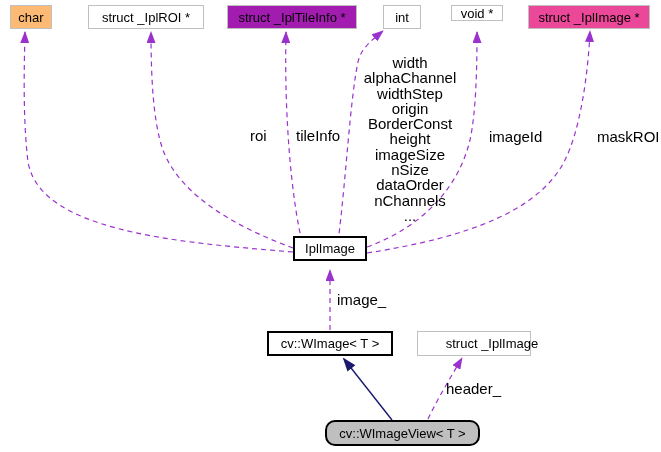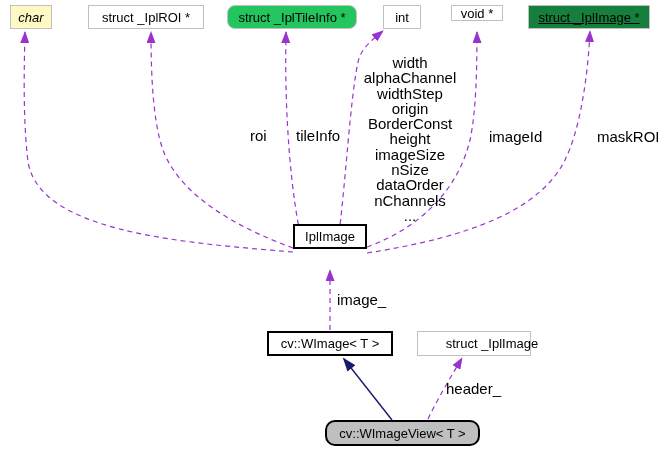--- a/index.html
+++ b/index.html
@@ -20,21 +20,21 @@
     position:absolute;font-size:15px;line-height:15.3px;
     white-space:pre-line;text-align:center;
   }
   
   .n-char{left:10px;top:5px;width:42px;height:24px;}
   .n-iplroi{left:88px;top:5px;width:116px;height:24px;}
   .n-ipltileinfo{left:227px;top:5px;width:130px;height:24px;}
   .n-int{left:383px;top:5px;width:38px;height:24px;}
   .n-void{left:451px;top:5px;width:52px;height:16px;}
   .n-iplimageptr{left:528px;top:5px;width:122px;height:24px;}
-  .n-iplimage{left:293px;top:224px;width:74px;height:25px;}
+  .n-iplimage{left:293px;top:236px;width:74px;height:25px;}
   .n-wimage{left:267px;top:331px;width:126px;height:25px;}
   .n-iplimagestruct{left:417px;top:331px;width:114px;height:25px;}
   .n-wimageview{left:325px;top:420px;width:155px;height:26px;border-radius:10px;}
   
   .l-charmembers{left:40px;top:104px;width:130px;}
   .l-roi{left:250px;top:128px;}
   .l-tileinfo{left:296px;top:128px;}
   .l-intmembers{left:355px;top:55px;width:110px;}
   .l-imageid{left:489px;top:129px;}
   .l-maskroi{left:597px;top:129px;}
@@ -60,26 +60,26 @@
     <path d="M293,248 C238,228 180,196 163,150 C153,122 151,76 151,32" fill="none" stroke-width="1.2" stroke-dasharray="5,4" marker-end="url(#arrow-purple)" stroke="#9a32cd"></path>
     <path d="M302,242 C292,200 284,120 286,32" fill="none" stroke-width="1.2" stroke-dasharray="5,4" marker-end="url(#arrow-purple)" stroke="#9a32cd"></path>
     <path d="M338,242 C346,180 350,100 358,62 C361,48 372,40 383,31" fill="none" stroke-width="1.2" stroke-dasharray="5,4" marker-end="url(#arrow-purple)" stroke="#9a32cd"></path>
     <path d="M367,247 C420,228 458,190 470,140 C476,112 477,70 477,32" fill="none" stroke-width="1.2" stroke-dasharray="5,4" marker-end="url(#arrow-purple)" stroke="#9a32cd"></path>
     <path d="M367,253 C470,237 540,210 565,160 C580,130 588,76 590,31" fill="none" stroke-width="1.2" stroke-dasharray="5,4" marker-end="url(#arrow-purple)" stroke="#9a32cd"></path>
     <path d="M330,330 L330,270" fill="none" stroke-width="1.2" stroke-dasharray="5,4" marker-end="url(#arrow-purple)" stroke="#9a32cd"></path>
     <path d="M428,419 C438,398 452,375 462,358" fill="none" stroke-width="1.2" stroke-dasharray="5,4" marker-end="url(#arrow-purple)" stroke="#9a32cd"></path>
     <path d="M392,420 L344,359" fill="none" stroke-width="1.4" marker-end="url(#arrow-blue)" stroke="#191970"></path>
   </svg>
 
-  <div class="node n-char" style="border-color: rgb(192, 192, 192); background: #fef9c3; font-style: italic;">char</div>
+  <div class="node n-char" style="border-color: rgb(192, 192, 192); background: #fdba74;">char</div>
   <div class="node n-iplroi" style="border-color: rgb(192, 192, 192); background: rgb(255, 255, 255);">struct _IplROI *</div>
-  <div class="node n-ipltileinfo" style="border-color: rgb(192, 192, 192); background: #22c55e; border-radius: 8px;">struct _IplTileInfo *</div>
+  <div class="node n-ipltileinfo" style="border-color: rgb(192, 192, 192); background: #a21caf;">struct _IplTileInfo *</div>
   <div class="node n-int" style="border-color: rgb(192, 192, 192); background: rgb(255, 255, 255);">int</div>
   <div class="node n-void" style="border-color: rgb(192, 192, 192); background: rgb(255, 255, 255);">void *</div>
-  <div class="node n-iplimageptr" style="border-color: rgb(192, 192, 192); background: #15803d; text-decoration: underline;">struct _IplImage *</div>
+  <div class="node n-iplimageptr" style="border-color: rgb(192, 192, 192); background: #ec4899;">struct _IplImage *</div>
 
   <div class="node linked n-iplimage" style="border-color: rgb(0, 0, 0); background: rgb(255, 255, 255);">IplImage</div>
 
   <div class="node linked n-wimage" style="border-color: rgb(0, 0, 0); background: rgb(255, 255, 255);">cv::WImage&lt; T &gt;</div>
   <div class="node n-iplimagestruct" style="border-color: rgb(192, 192, 192); background: rgb(255, 255, 255); padding-left: 36px;">struct _IplImage</div>
   <div class="node current n-wimageview" style="border-color: rgb(0, 0, 0); background: rgb(191, 191, 191);">cv::WImageView&lt; T &gt;</div>
 
   <div class="elabel l-roi">roi</div>
   <div class="elabel l-tileinfo">tileInfo</div>
   <div class="elabel l-intmembers">width

